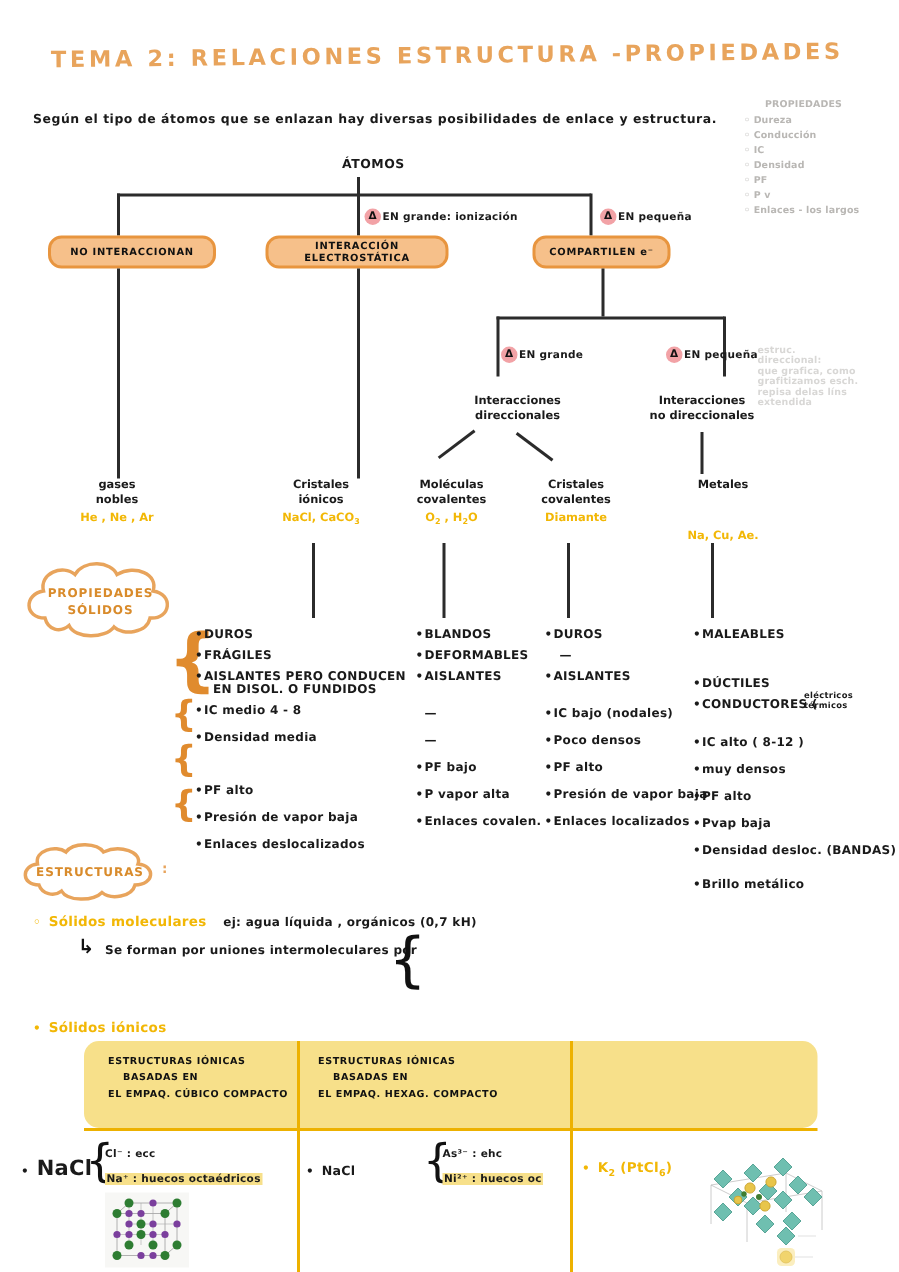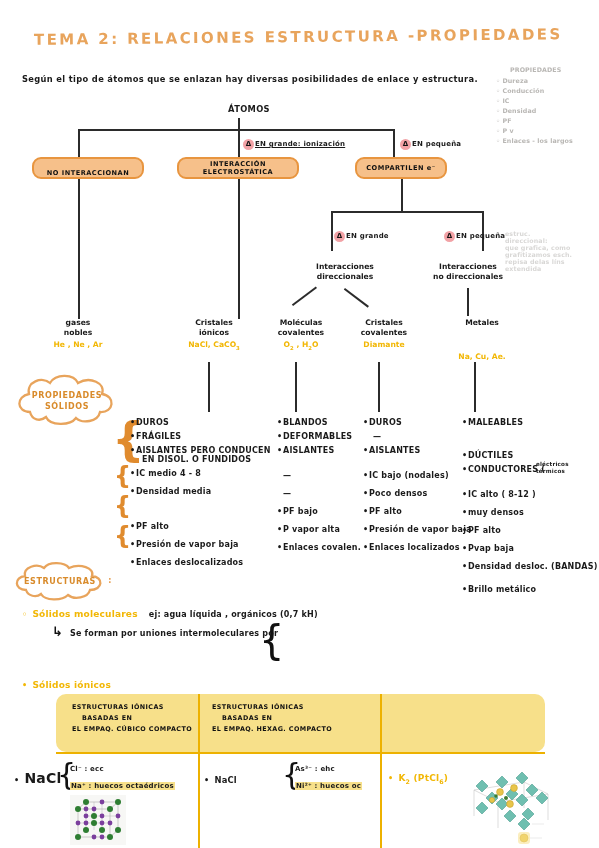--- a/index.html
+++ b/index.html
@@ -118,28 +118,28 @@
   </div>
 
   <div class="abs body-txt" style="left:228px;top:104px;">ÁTOMOS</div>
 
   <div class="line vline abs" style="left:238px;top:118px;height:12px;"></div>
   <div class="line hline abs" style="left:78px;top:129px;width:316px;"></div>
   <div class="line vline abs" style="left:78px;top:129px;height:28px;"></div>
   <div class="line vline abs" style="left:238px;top:129px;height:28px;"></div>
   <div class="line vline abs" style="left:393px;top:129px;height:28px;"></div>
 
-  <div class="abs tiny" style="left:243px;top:139px;text-decoration:underline;">
+  <div class="abs tiny" style="left:243px;top:139px;">
     <span class="delta">Δ</span><span>EN grande: ionización</span>
   </div>
   <div class="abs tiny" style="left:400px;top:139px;">
     <span class="delta">Δ</span><span>EN pequeña</span>
   </div>
 
-  <div class="abs box" style="left:32px;top:157px;width:112px;height:22px;align-items:flex-end;">
+  <div class="abs box" style="left:32px;top:157px;width:112px;height:22px;">
     <span>NO INTERACCIONAN</span>
   </div>
   <div class="abs box" style="left:177px;top:157px;width:122px;height:22px;">
     <span>INTERACCIÓN ELECTROSTÁTICA</span>
   </div>
   <div class="abs box" style="left:355px;top:157px;width:92px;height:22px;">
     <span>COMPARTILEN e⁻</span>
   </div>
 
   <div class="line vline abs" style="left:78px;top:179px;height:140px;"></div>

